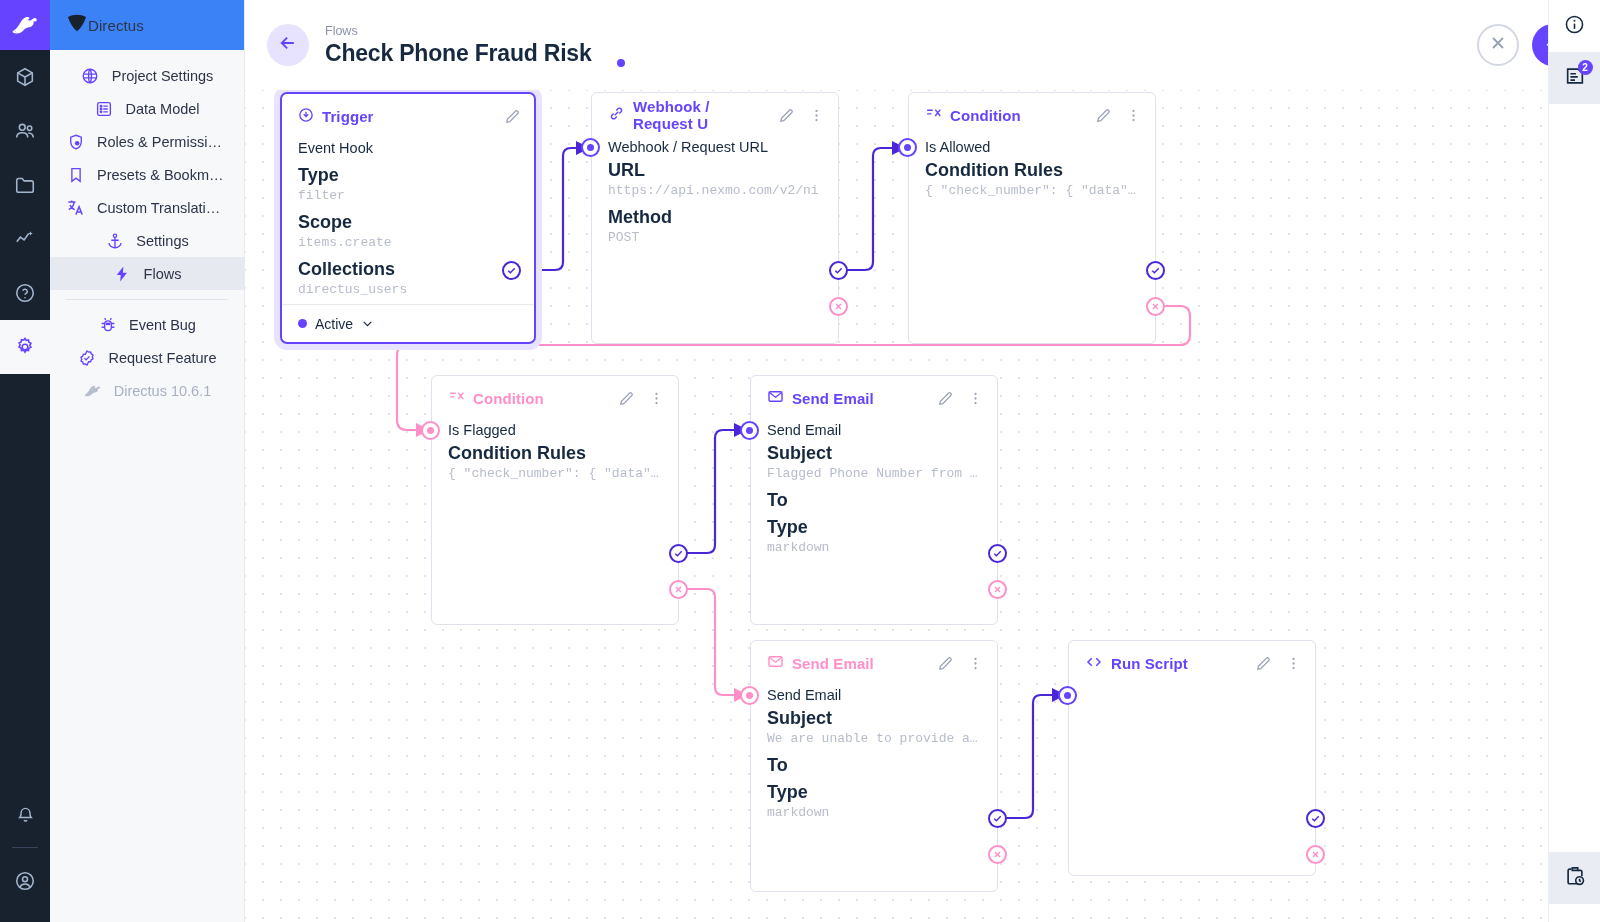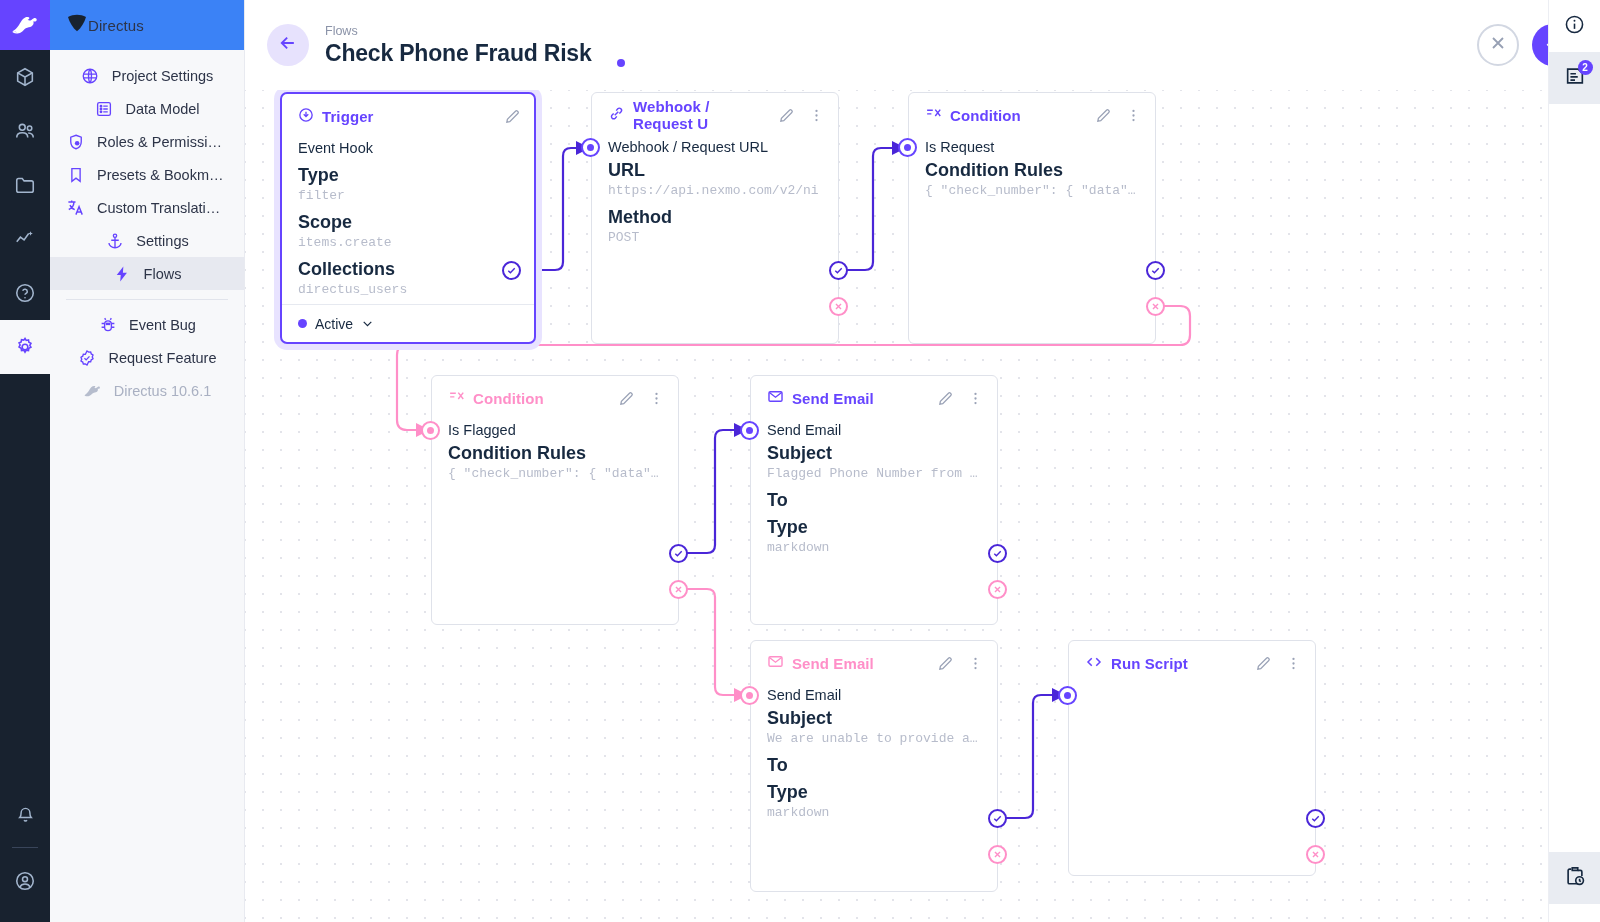--- a/index.html
+++ b/index.html
@@ -477,21 +477,21 @@
           </span>
           <span class="hd-ico" style="margin-left:6px">
             <svg width="17" height="17" viewBox="0 0 24 24" fill="currentColor">
                 <circle cx="12" cy="5.6" r="1.6"></circle>
                 <circle cx="12" cy="12" r="1.6"></circle>
                 <circle cx="12" cy="18.4" r="1.6"></circle>
               </svg>
           </span>
         </div>
         <div class="node-body">
-          <div class="node-name">Is Request</div>
+          <div class="node-name">Is Allowed</div>
           <div class="fld-label tight">Condition Rules</div>
           <div class="fld-val">{ "check_number": { "data"…</div>
         </div>
       </div>
       <div class="handle input" style="left:653px; top:138px;">
           <i></i>
         </div>
       <div class="handle resolve" style="left:901px; top:261px;">
         <svg width="11" height="11" viewBox="0 0 24 24" fill="none" stroke="currentColor" stroke-width="3">
             <path d="M5 12.5l4.6 4.6L19 7"></path>

